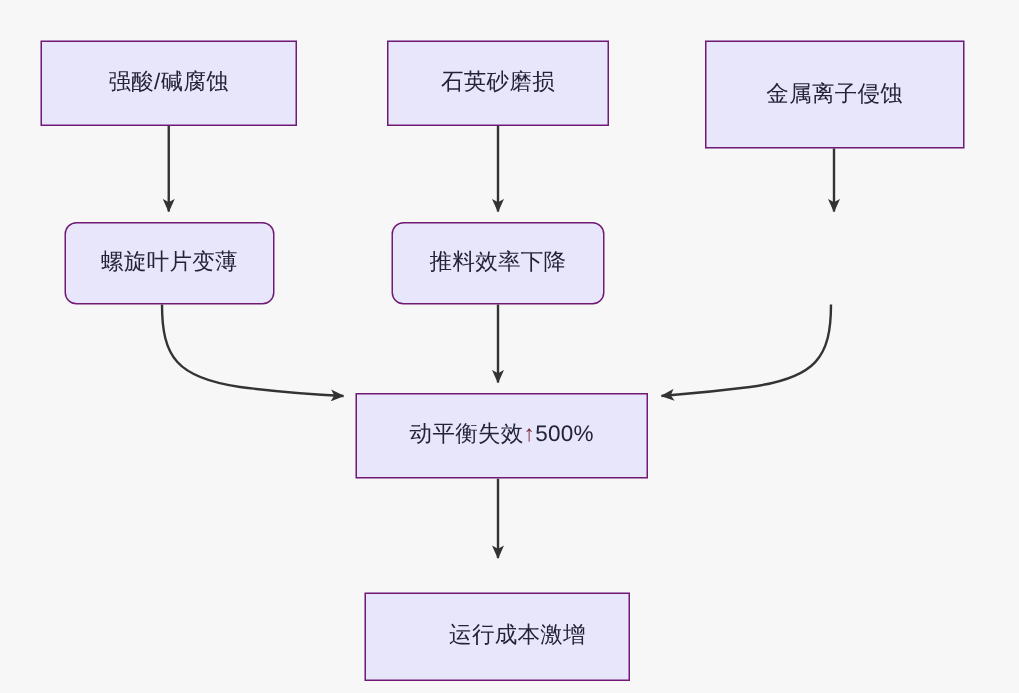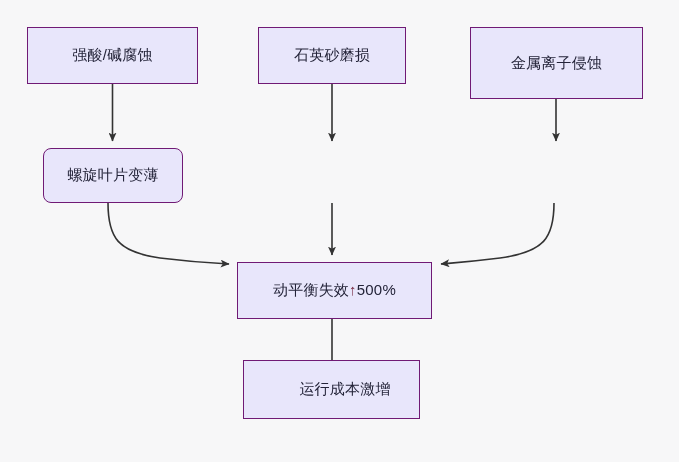--- a/index.html
+++ b/index.html
@@ -89,23 +89,26 @@
   </div>
 
   <div class="node" style="left:470px; top:27px; width:173px; height:72px;">
     <span class="node-label">金属离子侵蚀</span>
   </div>
 
   <div class="node rounded" style="left:43px; top:148px; width:140px; height:55px;">
     <span class="node-label">螺旋叶片变薄</span>
   </div>
 
+  <div class="node rounded" style="left:261px; top:148px; width:142px; height:55px;">
+    <span class="node-label">推料效率下降</span>
+  </div>
 
 
   <div class="node" style="left:237px; top:262px; width:195px; height:57px;">
     <span class="node-label"><span>动平衡失效</span><span class="up-arrow">↑</span><span>500%</span></span>
   </div>
 
-  <div class="node" style="left:243px; top:360px; width:177px; height:59px;padding-left:27px;">
+  <div class="node" style="left:243px; top:395px; width:177px; height:59px;padding-left:27px;">
     <span class="node-label">运行成本激增</span>
   </div>
 
 </div>
 
 </body></html>

